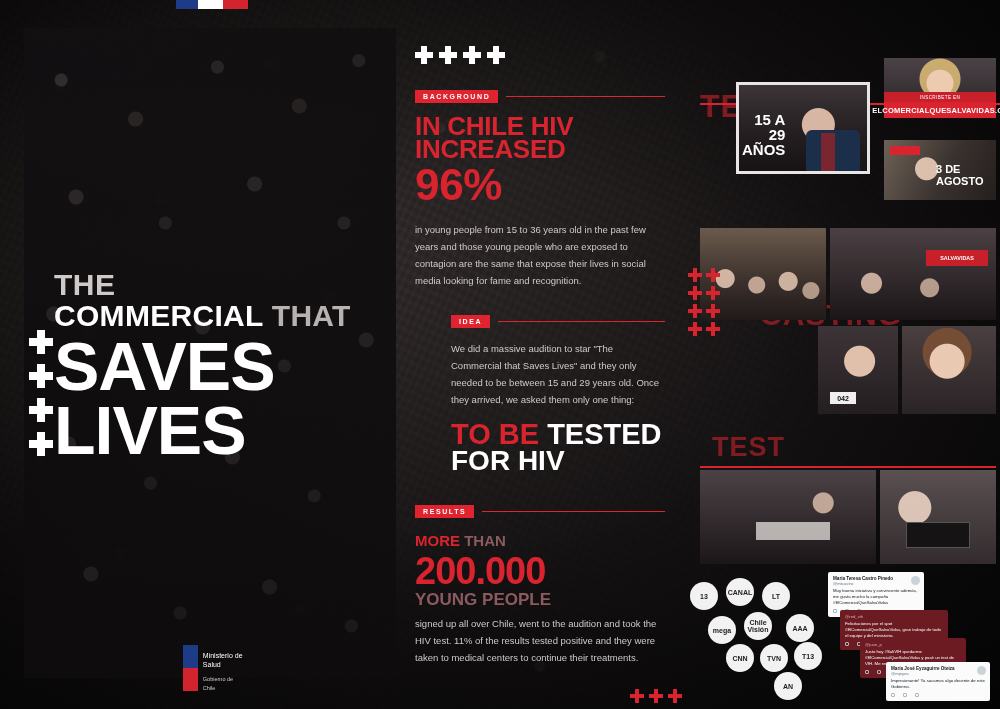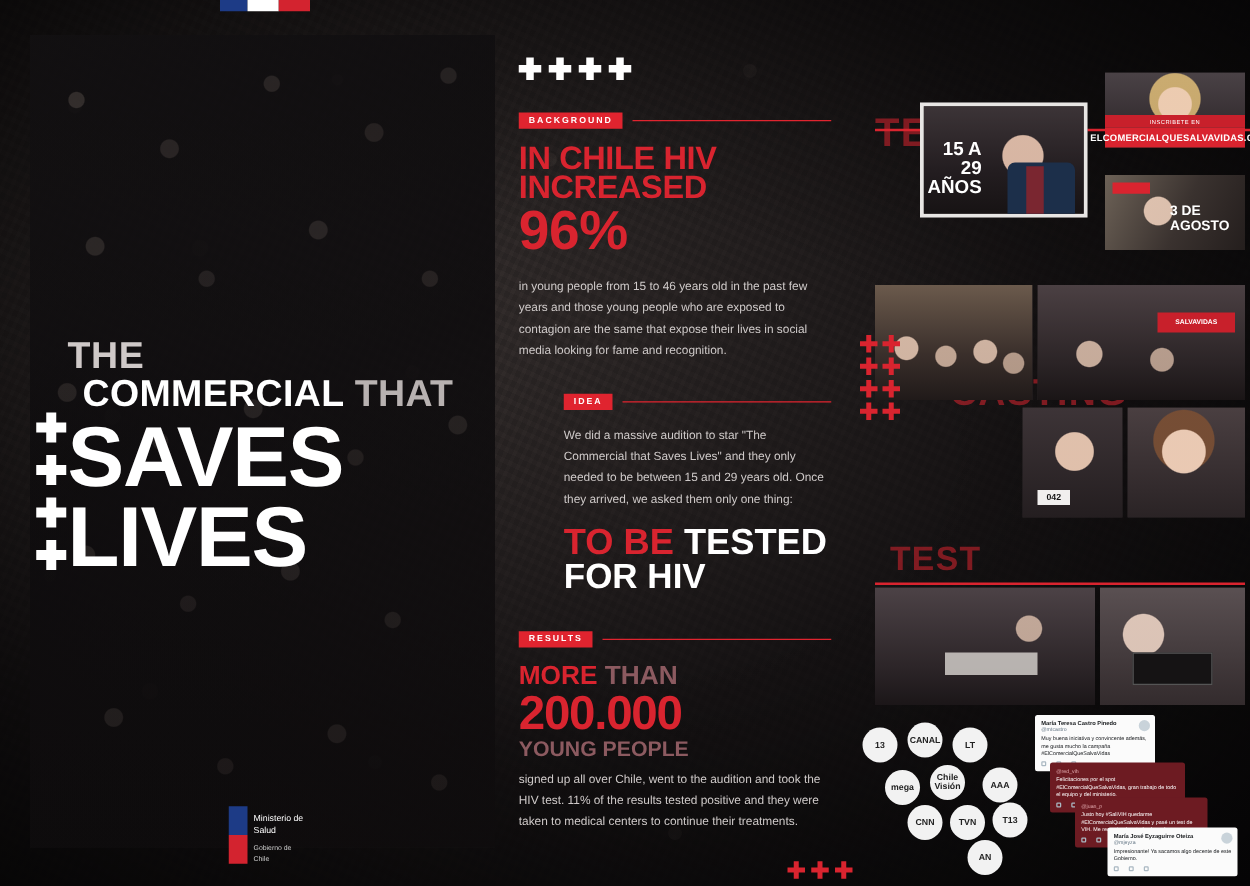--- a/index.html
+++ b/index.html
@@ -91,21 +91,21 @@
     background: linear-gradient(180deg, rgba(10,8,9,.45) 0%, rgba(10,8,9,.35) 40%, rgba(10,8,9,.55) 100%);
   }
   .heroTitle {
     position:absolute; left:30px; bottom:218px; width:330px; color:#fff;
     letter-spacing: -0.5px;
   }
   .ht-line1 {
     font-size: 30px; font-weight: 800; line-height: 30px; letter-spacing: .5px;
   }
   .ht-line1 .dim { color:#cfc9c8; }
-  .ht-line2 { font-size: 30px; font-weight:800; line-height:32px; letter-spacing:.3px; white-space:nowrap;margin-left:12px; }
+  .ht-line2 { font-size: 30px; font-weight:800; line-height:32px; letter-spacing:.3px; white-space:nowrap; }
   .ht-line2 .dim { color:#b8b2b1; }
   .ht-big {
     font-size: 68px; font-weight: 800; line-height: 60px; letter-spacing: -1px;
     margin-top: 4px;
   }
   .heroCrosses {
     position:absolute; left:-6px; bottom:222px; width:46px;
     display:flex; flex-direction:column; gap:10px; align-items:center;
   }
   .hcross { position:relative; width:24px; height:24px; }
@@ -146,21 +146,21 @@
   .stat-xl { font-size:44px; line-height:44px; margin-top:2px; }
   .body {
     color:#cfcac9; font-size:9.5px; line-height:17px; margin-top:14px;
   }
   .idea-body { color:#cfcac9; font-size:9.5px; line-height:17px; padding-left:36px; }
   .idea-cta { padding-left:36px; margin-top:14px; }
   .idea-cta .l1 { font-size:29px; line-height:24px; font-weight:800; color:#d9242f; }
   .idea-cta .l1 .w { color:#fff; }
   .idea-cta .l2 { font-size:28px; line-height:29px; font-weight:800; color:#fff; }
   .results-wrap { margin-top:0; }
-  .res-l1 { font-size:21px; line-height:22px; font-weight:800; color:#d9242f; }
+  .res-l1 { font-size:15px; line-height:22px; font-weight:800; color:#d9242f; }
   .res-l1 .dim { color:#8c5a60; }
   .res-l2 { font-size:38px; line-height:38px; font-weight:800; color:#d9242f; letter-spacing:-1px; }
   .res-l3 { font-size:17px; line-height:19px; font-weight:800; color:#8c5a60; }
 
   
   .ghost {
     position:absolute; color:#d9242f; font-weight:800; letter-spacing:1px;
     opacity:.55; font-size:30px;
   }
   .photo {
@@ -261,21 +261,21 @@
     </div>
 
     <div class="sectionbar">
       <span class="sectionlabel">BACKGROUND</span>
       <span class="sectionline"></span>
     </div>
     <div>
       <div class="bigred stat-sm">IN CHILE HIV</div>
       <div class="bigred stat-sm">INCREASED</div>
       <div class="bigred stat-xl">96%</div>
-      <div class="body">in young people from 15 to 46 years old in the past few years and those young people who are exposed to contagion are the same that expose their lives in social media looking for fame and recognition.</div>
+      <div class="body">in young people from 15 to 36 years old in the past few years and those young people who are exposed to contagion are the same that expose their lives in social media looking for fame and recognition.</div>
     </div>
 
     <div class="sectionbar idea" style="margin-top:26px;">
       <span class="sectionlabel">IDEA</span>
       <span class="sectionline"></span>
     </div>
     <div>
       <div class="idea-body">We did a massive audition to star "The Commercial that Saves Lives" and they only needed to be between 15 and 29 years old. Once they arrived, we asked them only one thing:</div>
       <div class="idea-cta">
         <div class="l1">

